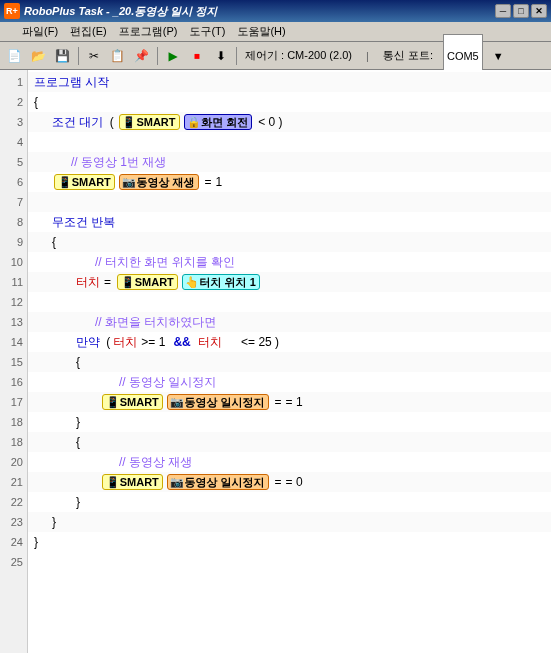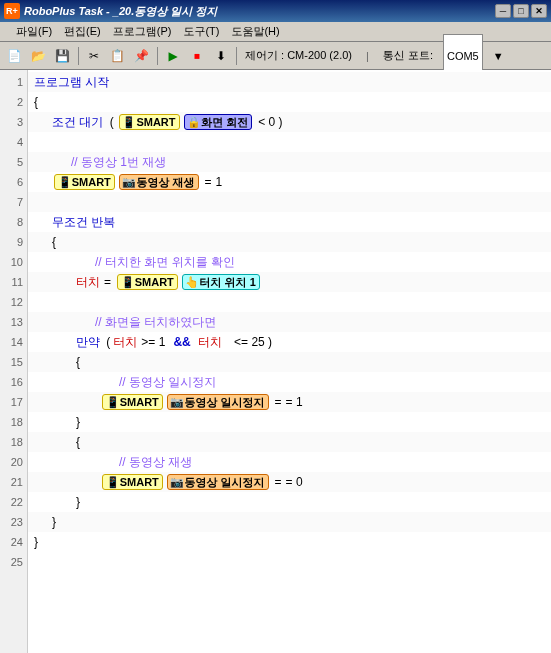--- a/index.html
+++ b/index.html
@@ -54,21 +54,21 @@
       color: #000;
       cursor: pointer;
     }
 
     
     .menu-bar {
       background: #d4d0c8;
       height: 20px;
       display: flex;
       align-items: center;
-      padding: 0 10px;
+      padding: 0 16px;
       border-bottom: 1px solid #808080;
       font-size: 11px;
     }
     .menu-item {
       padding: 2px 6px;
       cursor: pointer;
     }
 
     
     .toolbar {
@@ -336,21 +336,21 @@
       <span class="kw-comment">// 화면을 터치하였다면</span>
     </div>
 
     <div class="code-line indent2">
       <span class="kw-blue">만약</span>
       <span style="margin:0 3px;">&nbsp;(</span>
       <span class="kw-red">터치</span>
       <span style="margin:0 4px;">&gt;= 1</span>
       <span style="margin:0 4px; color:#0000cc; font-weight:bold;">&amp;&amp;</span>
       <span class="kw-red">&nbsp;터치</span>
-      <span style="margin:0 12px;">&lt;= 25 )</span>
+      <span style="margin:0 19px;">&lt;= 25 )</span>
     </div>
 
     <div class="code-line indent2">
       <span class="kw-black">{</span>
     </div>
 
     <div class="code-line indent3">
       <span class="kw-comment">// 동영상 일시정지</span>
     </div>
 

